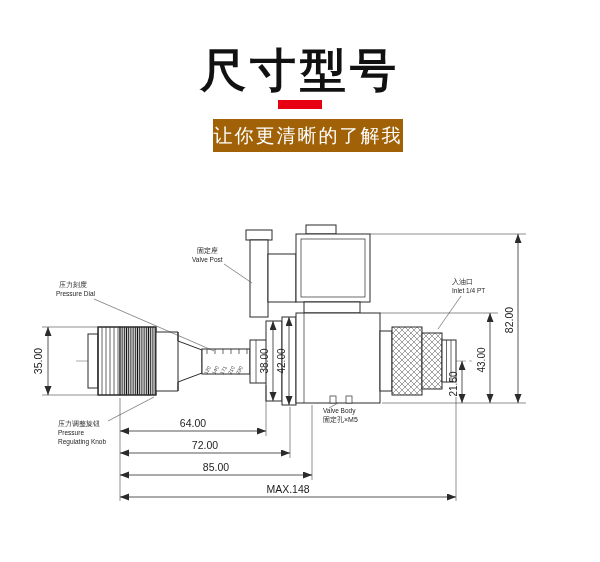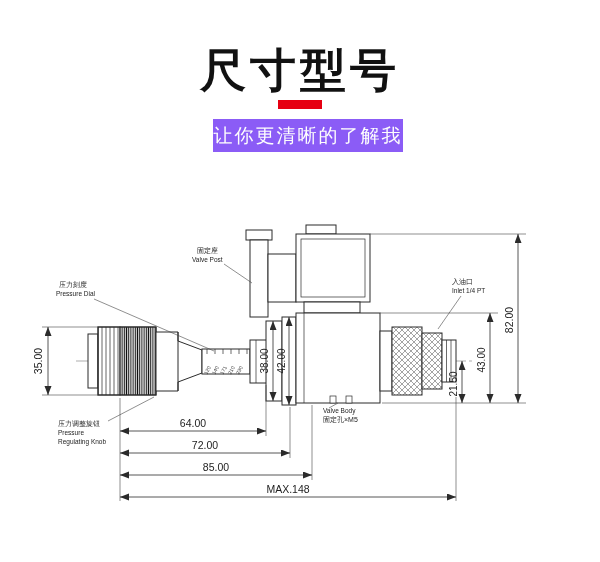--- a/index.html
+++ b/index.html
@@ -2,21 +2,21 @@
 <html><head>
 <meta charset="utf-8">
 <style>
   html,body{margin:0;padding:0;background:#fff;}
   .page{position:relative;width:600px;height:562px;background:#fff;overflow:hidden;
         font-family:"Liberation Sans","DejaVu Sans",sans-serif;}
   .title{position:absolute;top:40px;left:0;width:100%;text-align:center;
          font-size:46px;font-weight:700;color:#111;letter-spacing:4px;}
   .red-bar{position:absolute;top:100px;left:278px;width:44px;height:9px;background:#e60012;}
   .subtitle{position:absolute;top:119px;left:213px;width:190px;height:33px;line-height:33px;
-            text-align:center;background:#8b5cf6;color:#fdfdfd;font-size:19px;letter-spacing:2px;}
+            text-align:center;background:#a16207;color:#fdfdfd;font-size:19px;letter-spacing:2px;}
   svg text{font-family:"Liberation Sans","DejaVu Sans",sans-serif;fill:#1d1d1d;stroke:none;}
   .dim{font-size:10px;}
   .dim-lg{font-size:10.5px;}
   .lbl{font-size:6.5px;}
   .lbl-cn{font-size:7px;}
   .scale-num{font-size:5px;fill:#333;}
 </style>
 </head>
 <body>
 

